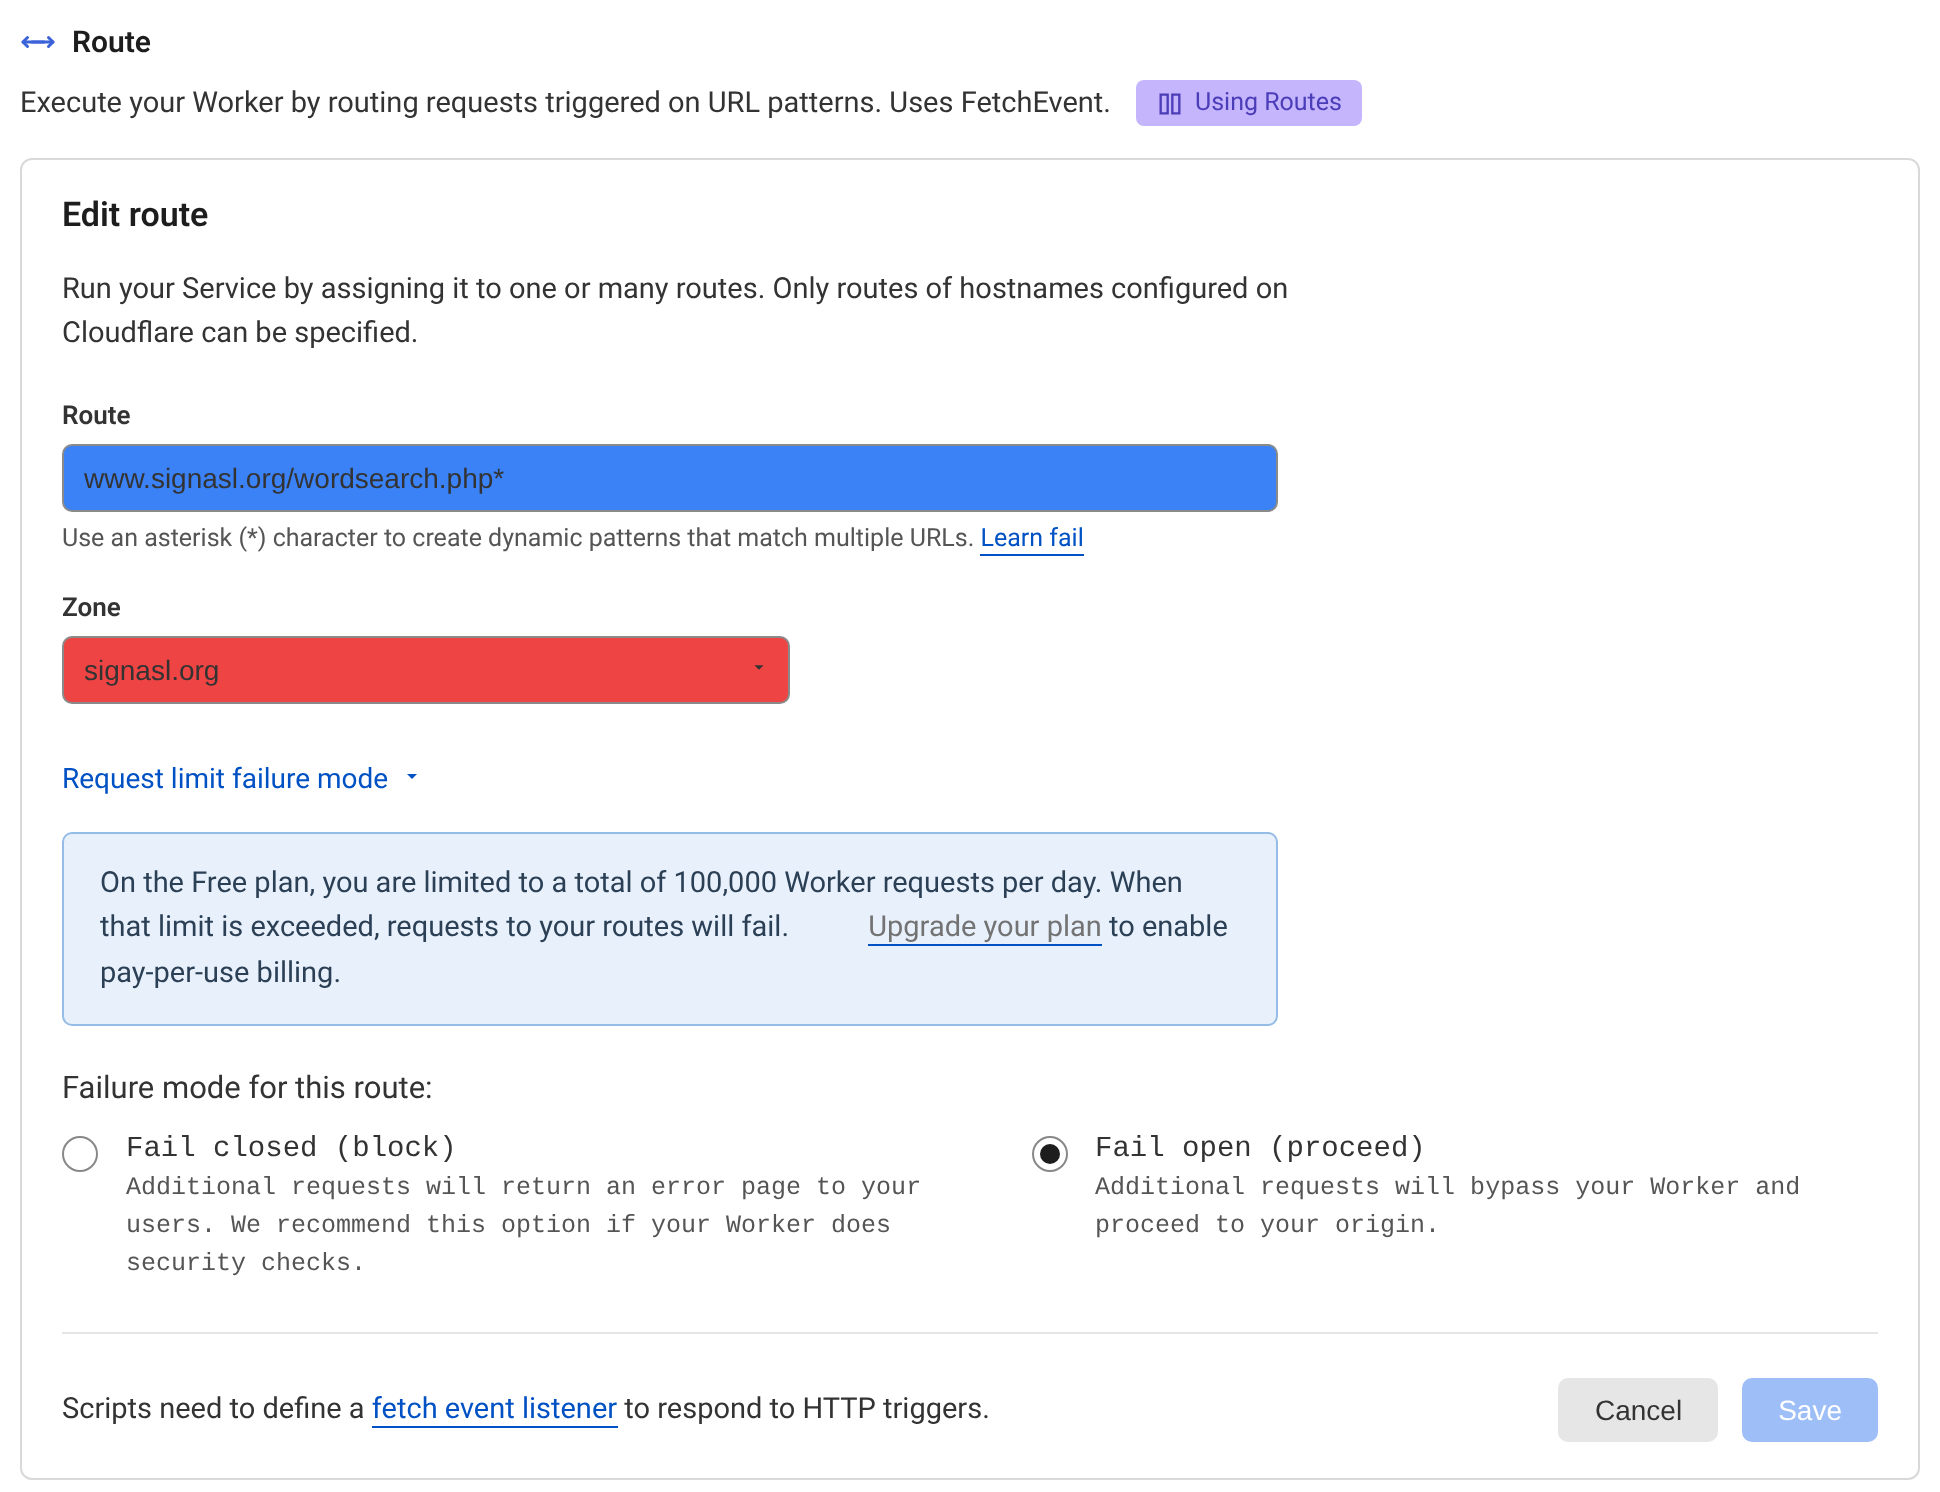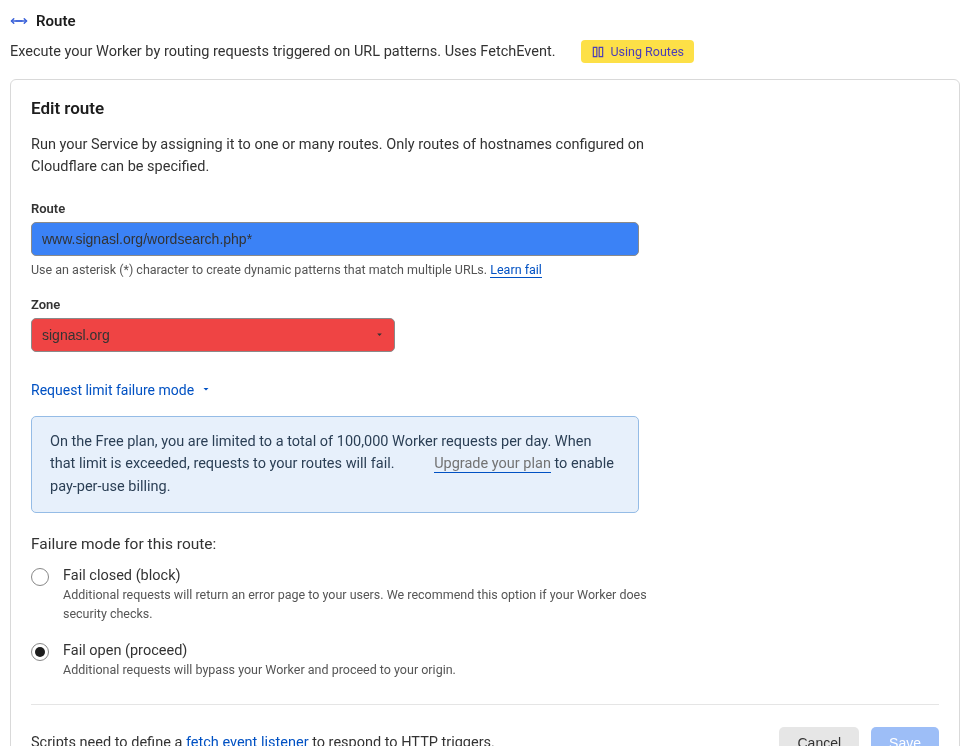--- a/index.html
+++ b/index.html
@@ -26,32 +26,32 @@
       display: inline-flex;
     }
     .header-title {
       font-size: 15px;
       font-weight: 600;
       color: #1d1d1d;
     }
     .subtitle-row {
       display: flex;
       align-items: center;
-      gap: 26px;
+      gap: 13px;
       margin-bottom: 16px;
     }
     .subtitle-text {
       font-size: 14.5px;
       color: #333;
     }
     .docs-badge {
       display: inline-flex;
       align-items: center;
       gap: 5px;
-      background: #fde047;
+      background: #c4b5fd;
       color: #4b3db8;
       border-radius: 4px;
       padding: 4px 10px;
       font-size: 12.5px;
       cursor: pointer;
     }
     .docs-badge svg {
       width: 14px;
       height: 14px;
     }
@@ -156,23 +156,24 @@
       color: #737373;
       margin-left: 36px;
     }
     .failure-heading {
       font-size: 15.5px;
       color: #333;
       margin-bottom: 14px;
     }
     .radio-group {
       display: flex;
-      flex-direction: column;
+      flex-direction: row;
       gap: 18px;
       margin-bottom: 24px;
+      font-family: Liberation Mono, monospace;
     }
     .radio-row {
       display: flex;
       align-items: flex-start;
       gap: 14px;
     }
     .radio {
       width: 18px;
       height: 18px;
       border: 1px solid #888;

